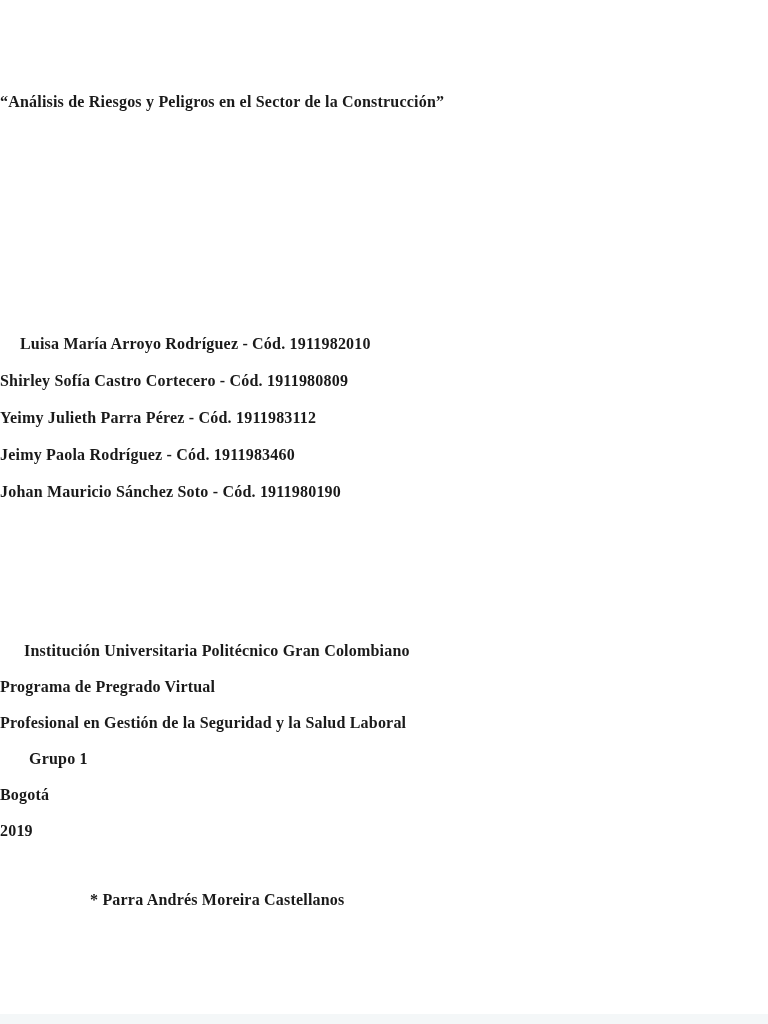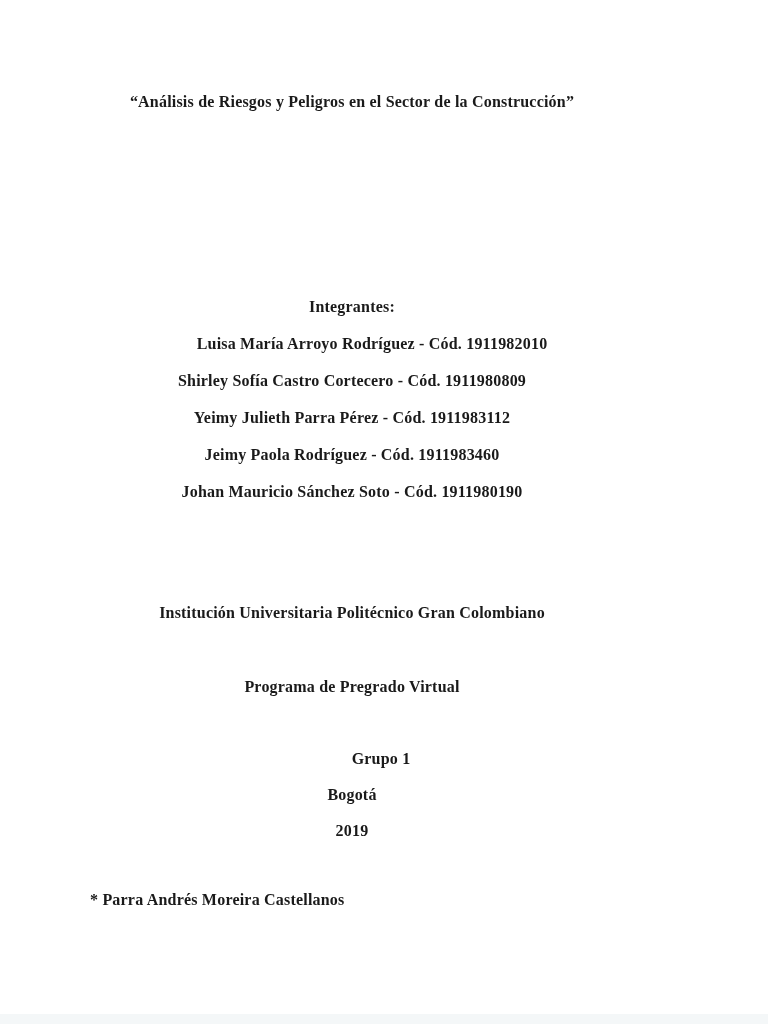--- a/index.html
+++ b/index.html
@@ -13,42 +13,41 @@
     height: 1024px;
     background: #ffffff;
     overflow: hidden;
     font-family: "Liberation Serif", "DejaVu Serif", serif;
     color: #1a1a1a;
   }
   .doc-line {
     position: absolute;
     left: 0;
     width: 704px;
-    text-align: center;
     font-size: 16px;
     font-weight: bold;
     line-height: 20px;
     letter-spacing: 0.2px;
     white-space: nowrap;
   }
   .doc-line.left {
     text-align: left;
     left: 90px;
     width: auto;
   }
   
   .t1  { top: 92px; }
   .t2  { top: 129px; }
   .m0  { top: 297px; }
   .m1  { top: 334px; padding-left: 20px; }
   .m2  { top: 371px; }
   .m3  { top: 408px; }
   .m4  { top: 445px; }
   .m5  { top: 482px; }
-  .i0  { top: 603px; }
+  .i0  { top: 641px; padding-left: 24px; }
   .i1  { top: 677px; }
   .i2  { top: 713px; }
   .i3  { top: 749px; margin-left: 29px; }
   .i4  { top: 785px; }
   .i5  { top: 821px; }
   .fn  { top: 890px; }
   .bottom-strip {
     position: absolute;
     left: 0;
     bottom: 0;
@@ -57,29 +56,29 @@
     background: #f4f7f8;
   }
 </style>
 </head>
 <body>
 
 <div class="page">
 
   <div class="doc-line t1">“Análisis de Riesgos y Peligros en el Sector de la Construcción”</div>
 
-  <div class="doc-line m0">Integrantes:</div>
   <div class="doc-line m1">Luisa María Arroyo Rodríguez - Cód. 1911982010</div>
   <div class="doc-line m2">Shirley Sofía Castro Cortecero - Cód. 1911980809</div>
   <div class="doc-line m3">Yeimy Julieth Parra Pérez - Cód. 1911983112</div>
   <div class="doc-line m4">Jeimy Paola Rodríguez - Cód. 1911983460</div>
   <div class="doc-line m5">Johan Mauricio Sánchez Soto - Cód. 1911980190</div>
 
   <div class="doc-line i0">Institución Universitaria Politécnico Gran Colombiano</div>
   <div class="doc-line i1">Programa de Pregrado Virtual</div>
+  <div class="doc-line i2">Profesional en Gestión de la Seguridad y la Salud Laboral</div>
   <div class="doc-line i3">Grupo 1</div>
   <div class="doc-line i4">Bogotá</div>
   <div class="doc-line i5">2019</div>
 
   <div class="doc-line left fn">* Parra Andrés Moreira Castellanos</div>
 
   <div class="bottom-strip"></div>
 
 </div>
 

